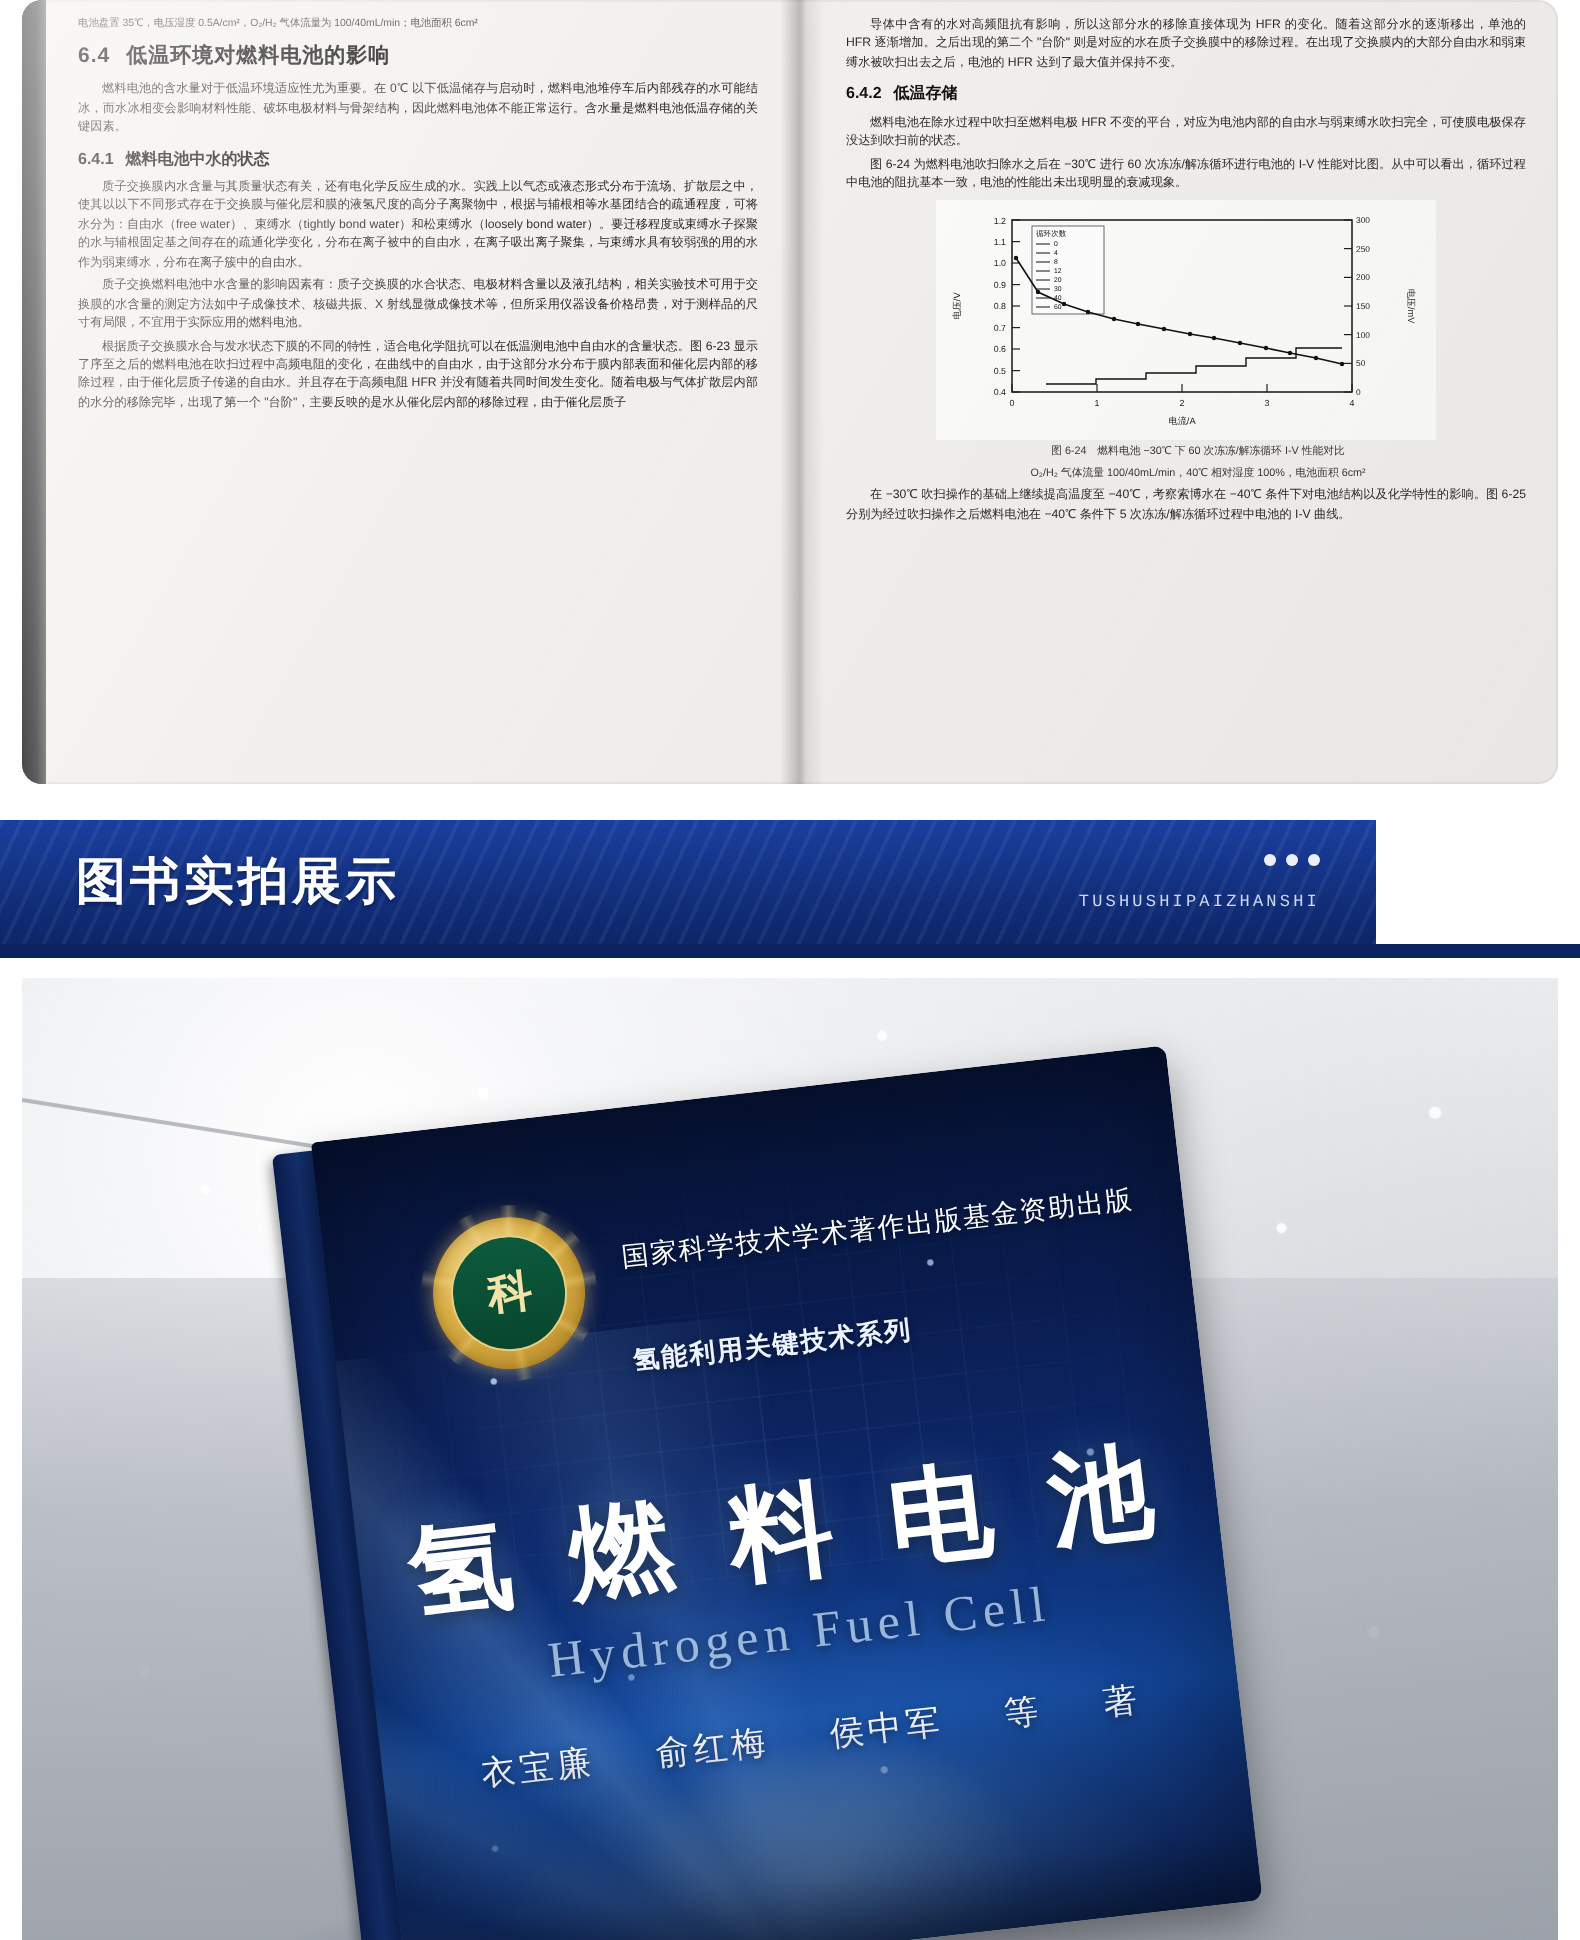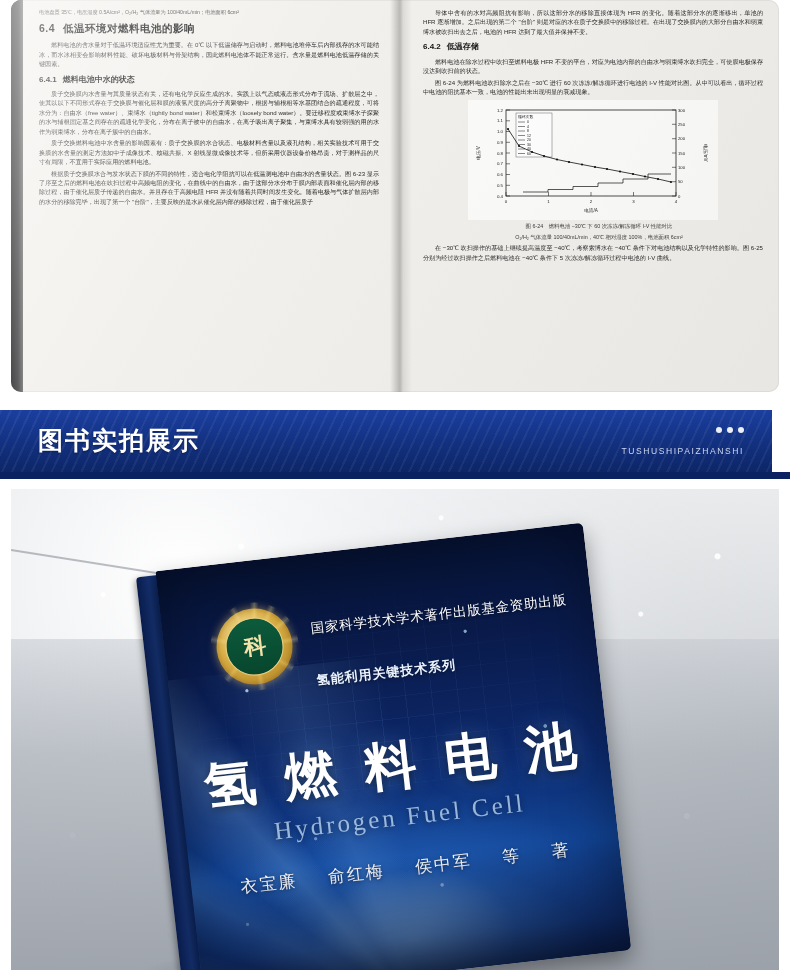--- a/index.html
+++ b/index.html
@@ -94,21 +94,21 @@
     position: relative;
     background: #fbfbf9;
   }
   .chart-svg { display: block; }
 
   
   .banner {
     position: absolute;
     left: 0;
     top: 410px;
-    width: 772px;
+    width: 688px;
     height: 62px;
     background: linear-gradient(180deg,#1b3fa0 0%, #12307f 55%, #0d2668 100%);
     overflow: hidden;
   }
   .banner:before {
     content: "";
     position: absolute;
     left: 0; top: 0;
     width: 790px; height: 62px;
     background:
@@ -124,20 +124,21 @@
     letter-spacing: 2px;
     text-shadow: 0 1px 2px rgba(0,0,0,.35);
   }
   .banner-sub {
     position: absolute;
     right: 28px;
     top: 36px;
     font-size: 8.5px;
     color: #cfd8f2;
     letter-spacing: 1.6px;
+    font-family: Liberation Mono, monospace;
   }
   .banner-dots {
     position: absolute;
     right: 28px;
     top: 17px;
     display: flex;
     gap: 5px;
   }
   .banner-dots i {
     display: block;

